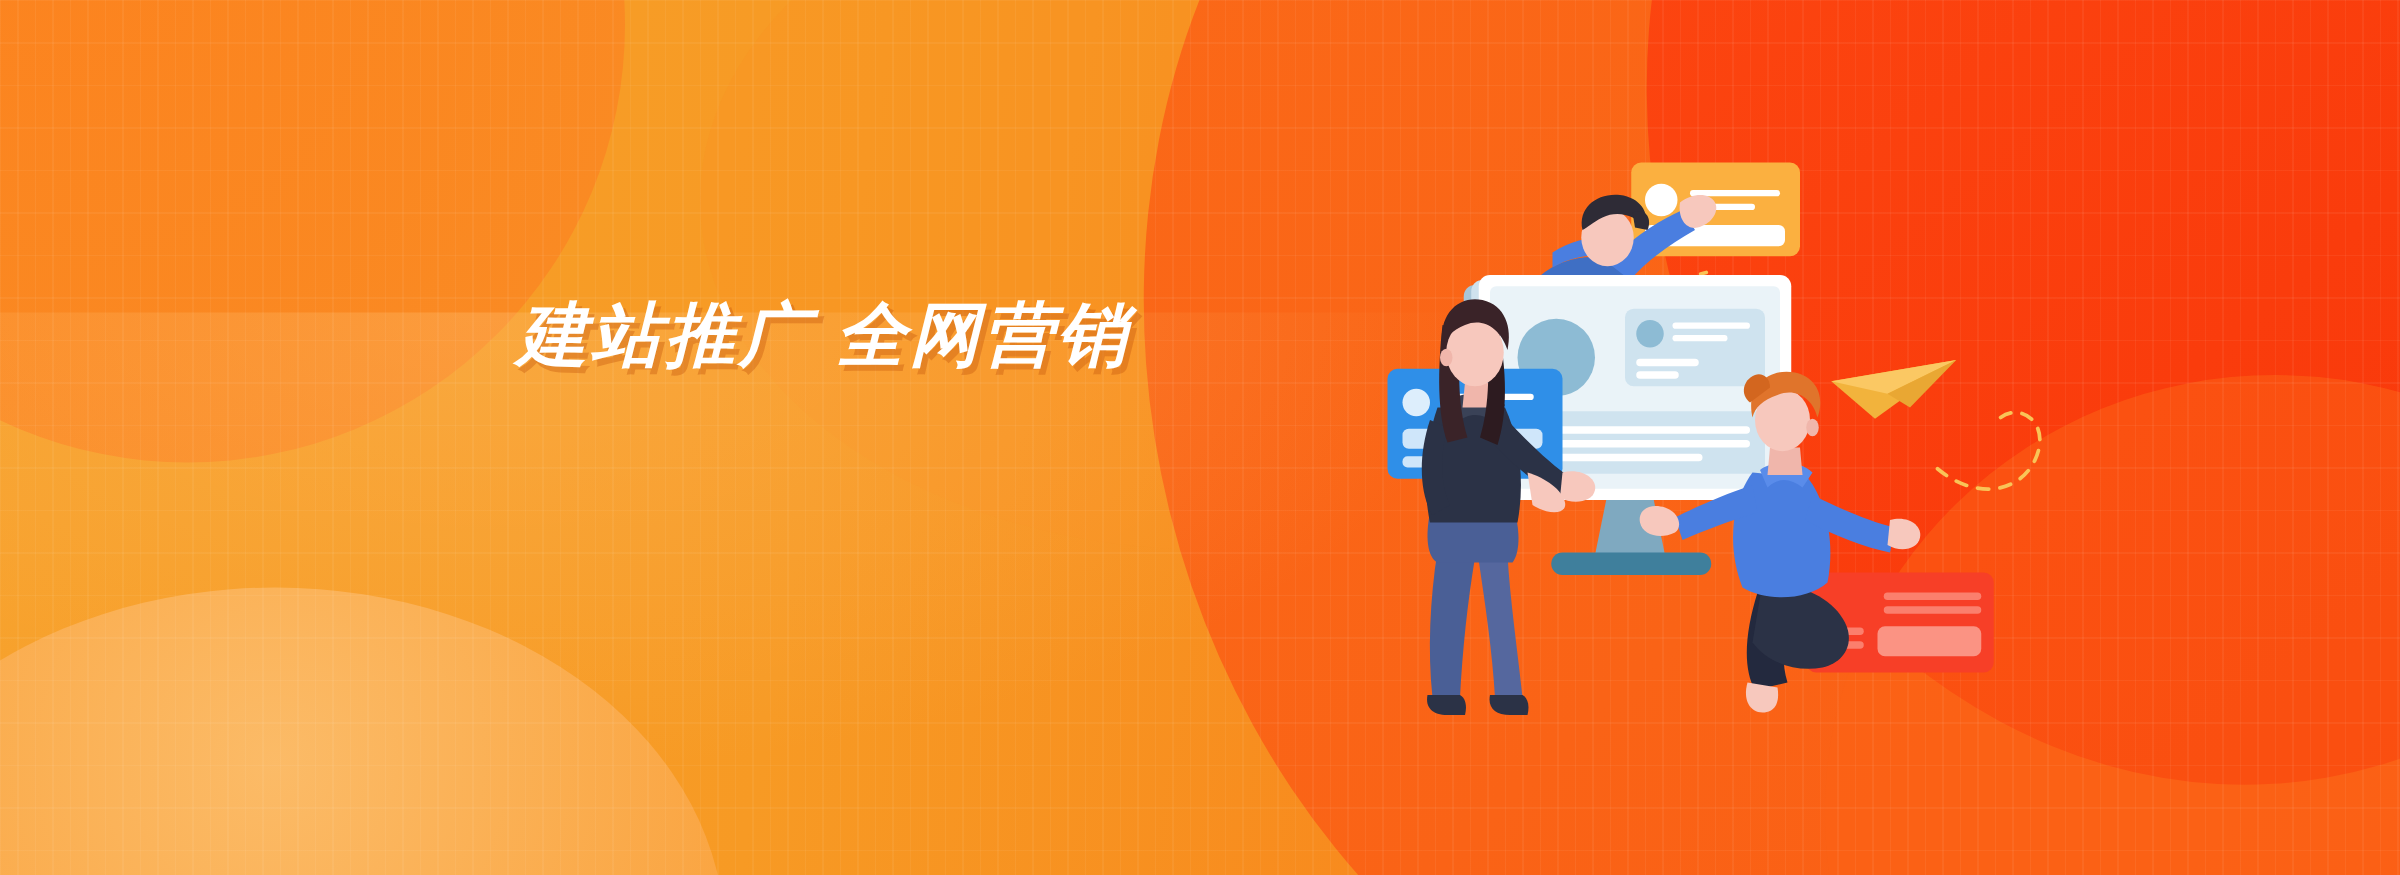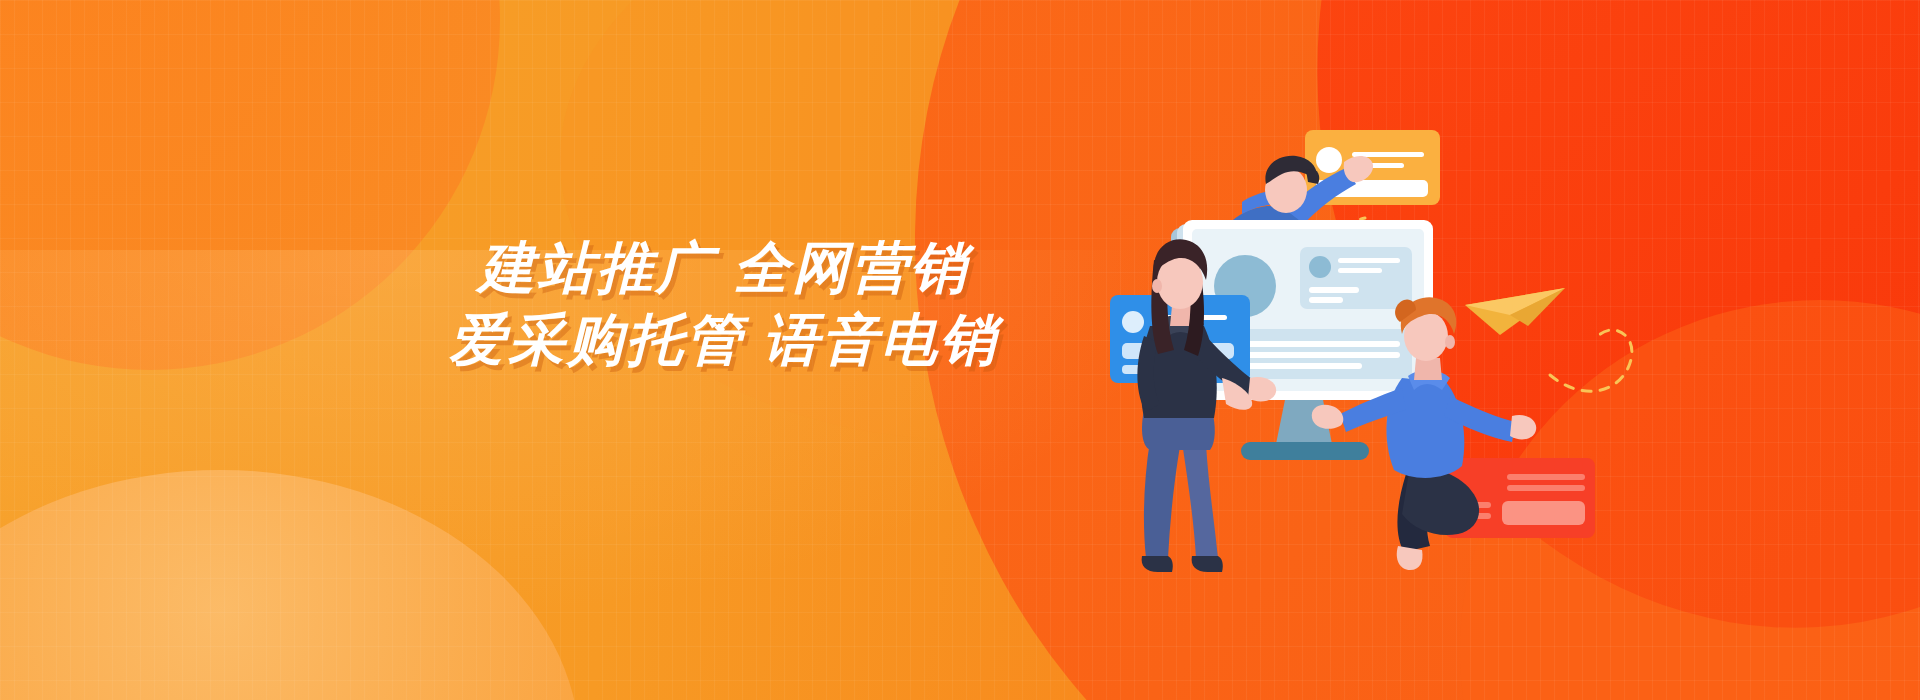--- a/index.html
+++ b/index.html
@@ -1,21 +1,21 @@
 <!DOCTYPE html>
 <html><head>
 <meta charset="utf-8">
 <title>Banner</title>
 <style>
   * { margin:0; padding:0; box-sizing:border-box; }
   html,body { width:1920px; height:700px; overflow:hidden; background:#f5911e;
               font-family:"Liberation Sans","DejaVu Sans",sans-serif; }
 
   .banner{ position:relative; width:1920px; height:700px; overflow:hidden;
-           background:linear-gradient(100deg,#f7a12a 0%,#f79a24 35%,#f8891d 62%,#f9731a 82%,#fb5c14 100%);text-align:center; }
+           background:linear-gradient(100deg,#f7a12a 0%,#f79a24 35%,#f8891d 62%,#f9731a 82%,#fb5c14 100%); }
 
   
   .bg-layer{ position:absolute; inset:0; overflow:hidden; }
 
   .blob-tl{ position:absolute; left:-200px; top:-330px; width:700px; height:700px; border-radius:50%;
             background:radial-gradient(circle at 35% 40%, #fd7e1d 0%, #fb8420 55%, #fa8a25 100%);
             opacity:.85; }
   .blob-bl{ position:absolute; left:-140px; top:470px; width:720px; height:560px; border-radius:50%;
             background:radial-gradient(circle at 50% 25%, #fcbe6e 0%, #fbae52 45%, #fa9b33 100%);
             opacity:.9; }
@@ -130,21 +130,20 @@
     <div class="swoosh-a"></div>
     <div class="swoosh-b"></div>
     <div class="swoosh-c"></div>
     <div class="wave-soft"></div>
     <div class="blob-bl"></div>
     <div class="grid-tex"></div>
   </div>
 
   <div class="copy">
     <div class="headline">建站推广  全网营销</div>
-    <div class="headline">爱采购托管  语音电销</div>
 
   </div>
 
   <div class="illo">
 
     <svg class="svgwrap" viewBox="0 0 810 520">
       <path d="M35 260 C 60 300, 130 300, 170 250 C 210 198, 200 120, 255 108" fill="none" stroke="#f9c457" stroke-width="3" stroke-dasharray="9 9" stroke-linecap="round"></path>
       <path d="M440 265 C 470 290, 505 285, 518 258 C 532 228, 505 210, 488 226" fill="none" stroke="#f9c457" stroke-width="3" stroke-dasharray="9 9" stroke-linecap="round"></path>
       <g>
         <polygon points="355,195 455,178 390,225" fill="#f2b33c"></polygon>

